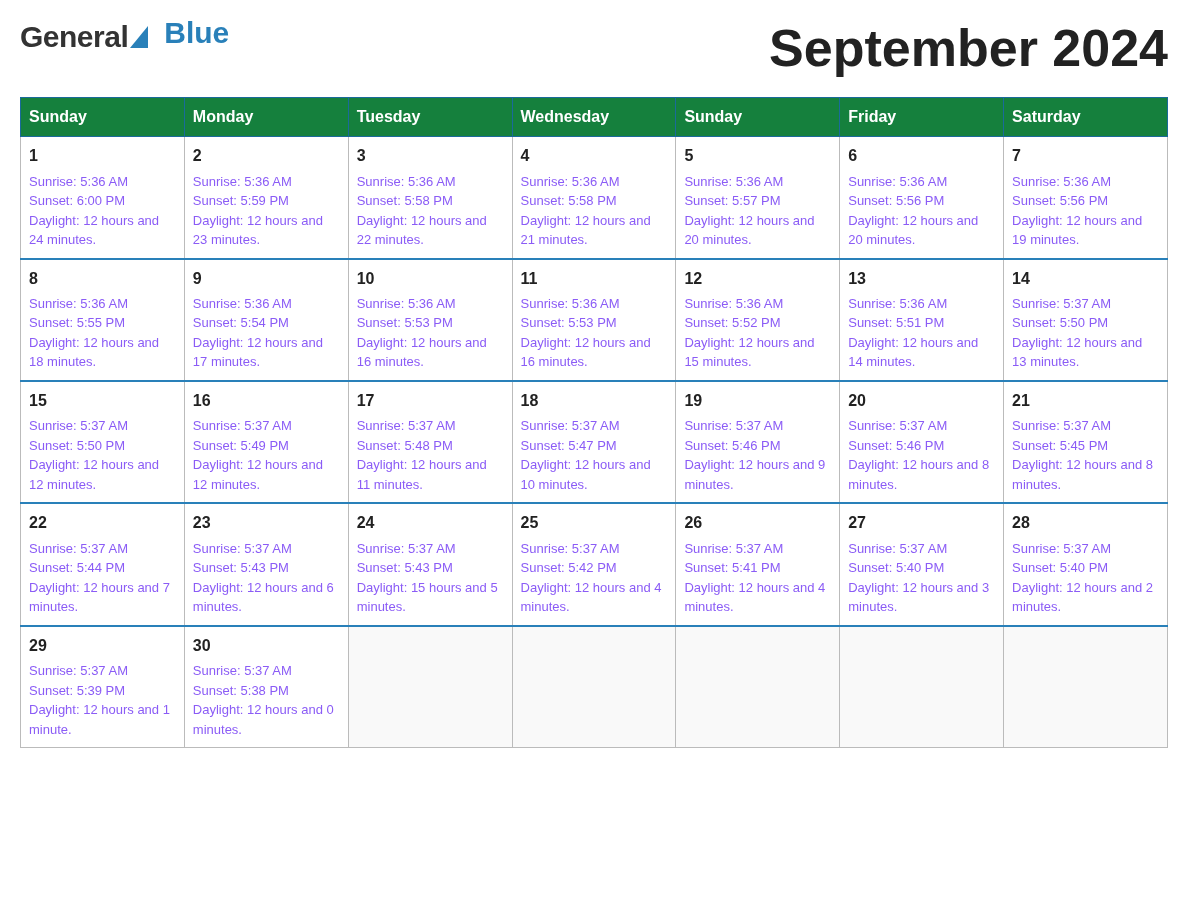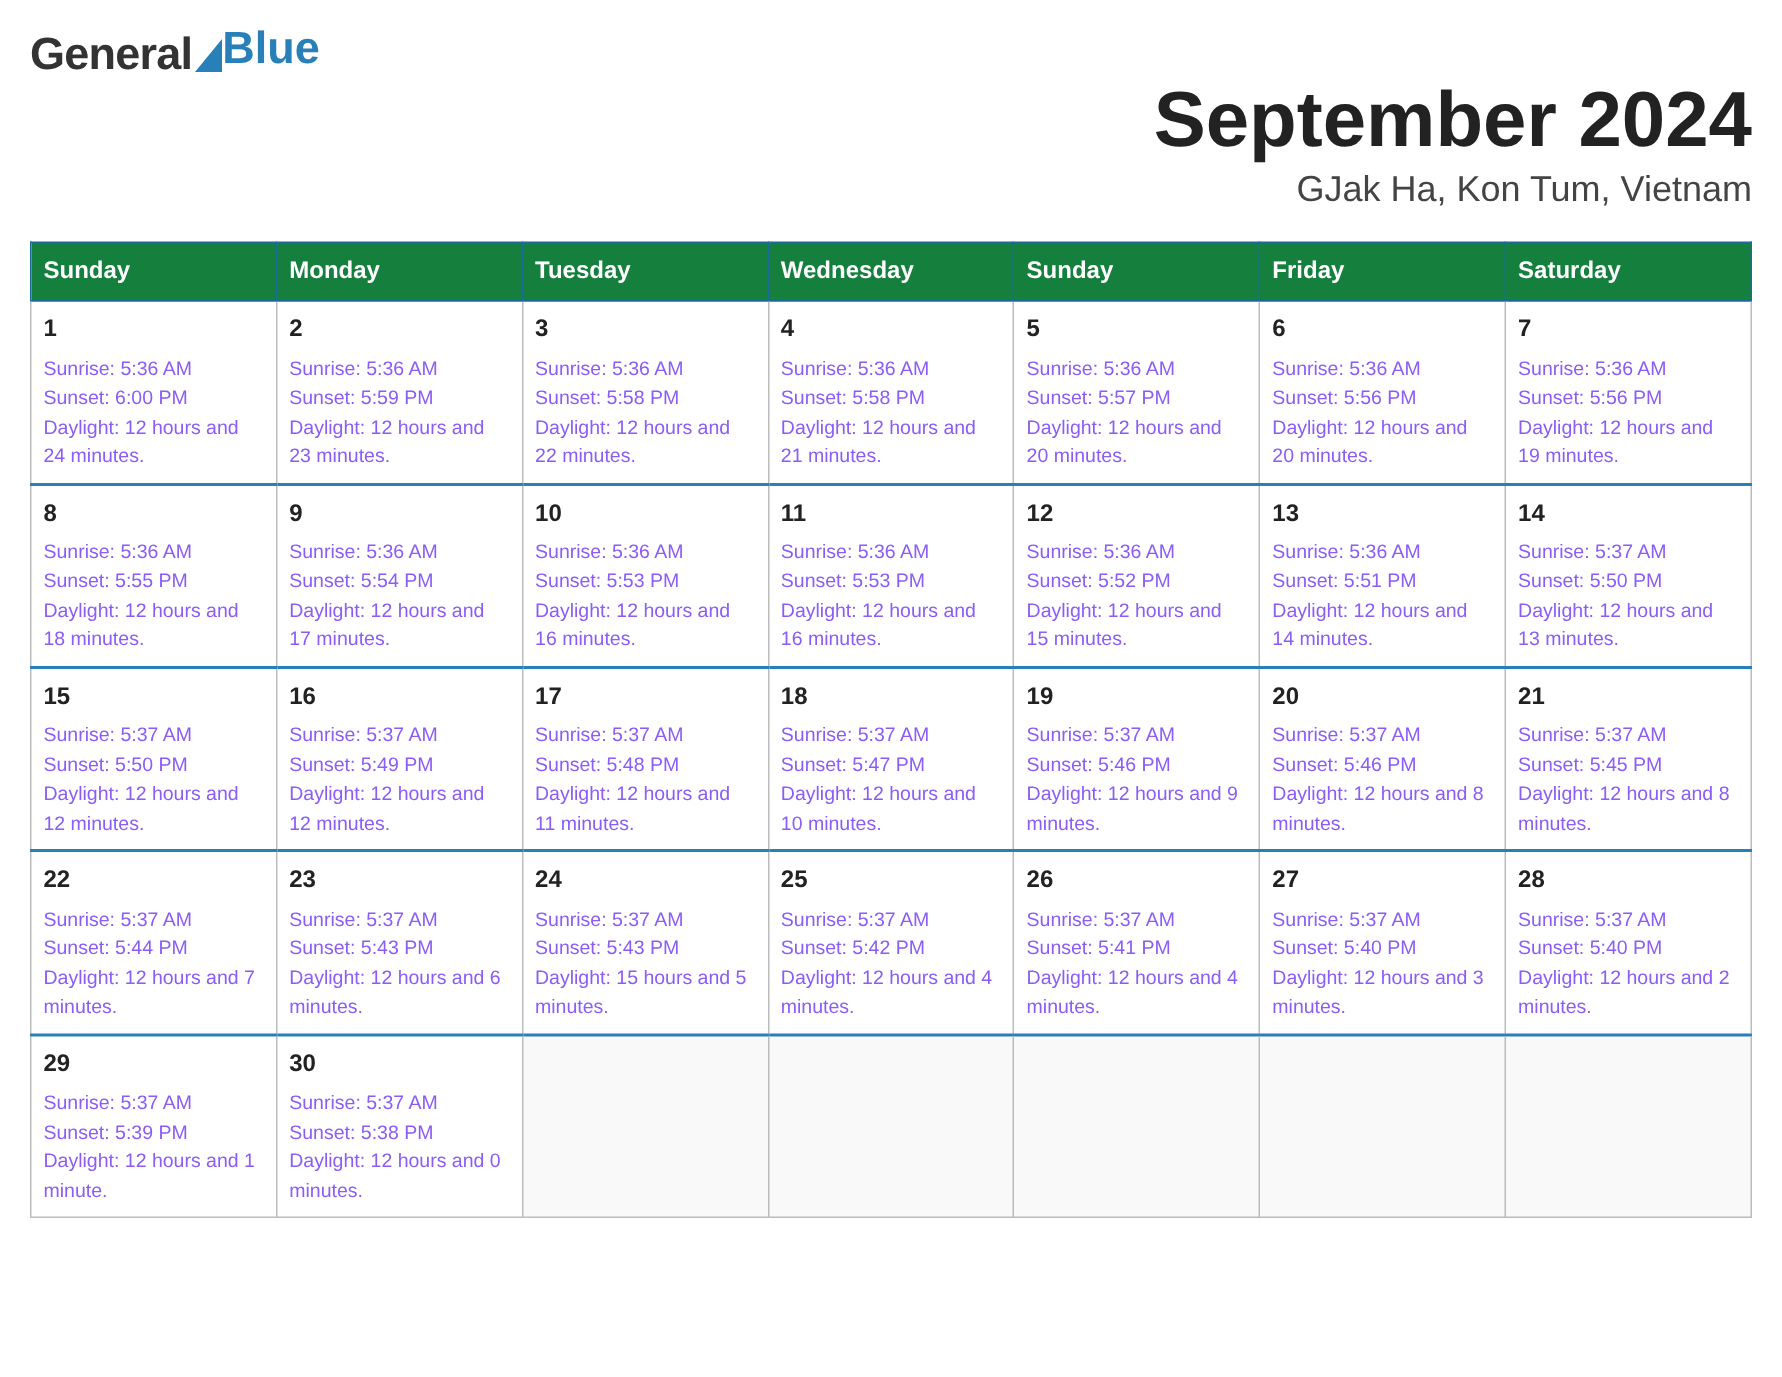--- a/index.html
+++ b/index.html
@@ -22,21 +22,20 @@
       align-items: flex-start;
     }
     .title-area {
       text-align: right;
     }
     .calendar-title {
       font-size: 52px;
       font-weight: bold;
       color: #222;
       line-height: 1.1;
-      margin-top: 32px;
     }
     .calendar-subtitle {
       font-size: 24px;
       color: #444;
       margin-top: 4px;
     }
     .calendar-table {
       width: 100%;
       border-collapse: collapse;
       border: 1px solid #999;
@@ -78,20 +77,21 @@
     .row-divider td {
       border-top: 2px solid #2980b9;
     }
     .logo-row1 {
       display: flex;
       align-items: center;
     }
     .logo-row2 {
       display: flex;
       align-items: center;
+      margin-left: 16px;
     }
   </style>
 </head>
 <body>
 
 <div class="header-area">
   <div class="logo">
     <div class="logo-row1">
       <span style="font-size:30px;font-weight:bold;color:#333;letter-spacing:-0.5px;">General</span>
       <span style="display:inline-block;margin-left:2px;margin-top:4px;">
@@ -100,21 +100,20 @@
         </svg>
       </span>
     </div>
     <div class="logo-row2" style="margin-top:-4px;">
       <span style="font-size:30px;font-weight:bold;color:#2980b9;">Blue</span>
     </div>
     <div style="width:100%;height:3px;background:#2980b9;margin-top:2px;"></div>
   </div>
   <div class="title-area">
     <div class="calendar-title">September 2024</div>
-    <div class="calendar-subtitle">GJak Ha, Kon Tum, Vietnam</div>
   </div>
 </div>
 
 <table class="calendar-table">
   <thead>
     <tr>
       <th>Sunday</th>
       <th>Monday</th>
       <th>Tuesday</th>
       <th>Wednesday</th>

